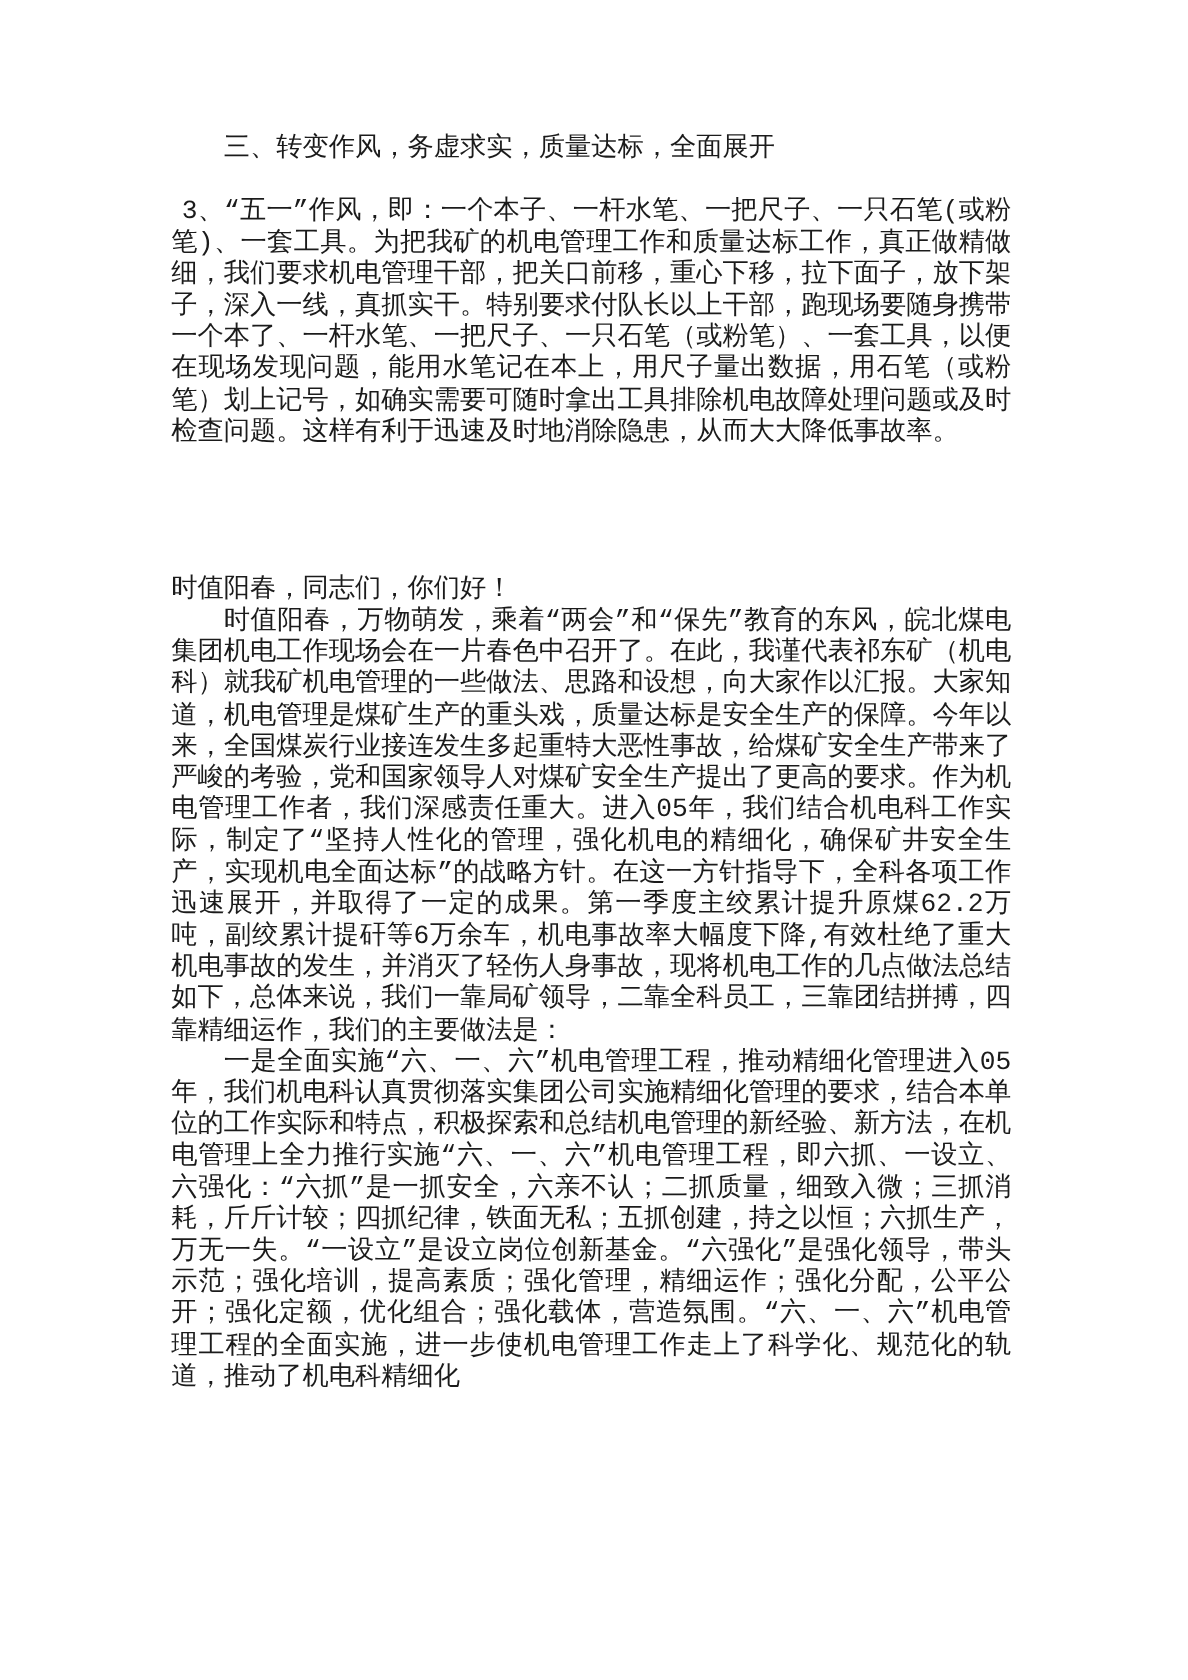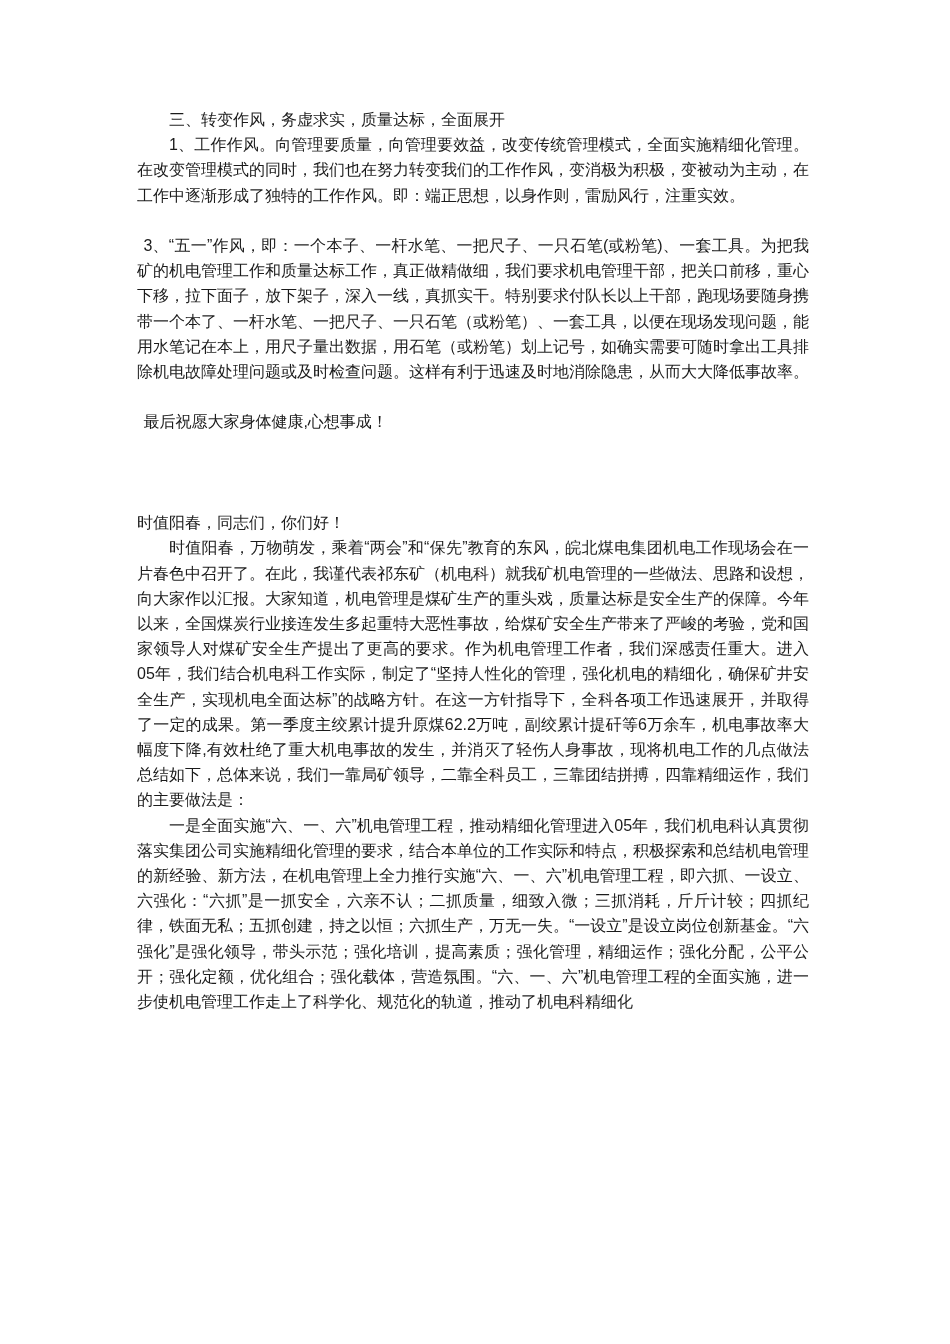--- a/index.html
+++ b/index.html
@@ -8,51 +8,49 @@
     width: 950px;
     height: 1344px;
     background: #ffffff;
     overflow: hidden;
   }
   .doc {
     position: absolute;
     left: 137px;
     top: 107px;
     width: 672px;
-    font-family: Liberation Sans, sans-serif;
-    font-size: 16px;
+    font-family: Liberation Mono, monospace;
+    font-size: 21px;
     line-height: 25.2px;
     color: #1b1b1b;
     text-align: justify;
   }
   .doc p { margin: 0; padding: 0; }
   .indent-2 { text-indent: 2em; }
   .indent-tiny { text-indent: 0.4em; }
   .blank-line { height: 25.2px; }
   .blank-line.x3 { height: 75.6px; }
 </style>
 </head>
 <body>
 
 <div class="page">
   <div class="doc">
 
     <p class="indent-2">三、转变作风，务虚求实，质量达标，全面展开</p>
 
-    <p class="indent-2">1、工作作风。向管理要质量，向管理要效益，改变传统管理模式，全面实施精细化管理。在改变管理模式的同时，我们也在努力转变我们的工作作风，变消极为积极，变被动为主动，在工作中逐渐形成了独特的工作作风。即：端正思想，以身作则，雷励风行，注重实效。</p>
 
 
     <div class="blank-line"></div>
 
     <p class="indent-tiny">3、“五一”作风，即：一个本子、一杆水笔、一把尺子、一只石笔(或粉笔)、一套工具。为把我矿的机电管理工作和质量达标工作，真正做精做细，我们要求机电管理干部，把关口前移，重心下移，拉下面子，放下架子，深入一线，真抓实干。特别要求付队长以上干部，跑现场要随身携带一个本了、一杆水笔、一把尺子、一只石笔（或粉笔）、一套工具，以便在现场发现问题，能用水笔记在本上，用尺子量出数据，用石笔（或粉笔）划上记号，如确实需要可随时拿出工具排除机电故障处理问题或及时检查问题。这样有利于迅速及时地消除隐患，从而大大降低事故率。</p>
 
 
     <div class="blank-line"></div>
 
-    <p class="indent-tiny">最后祝愿大家身体健康,心想事成！</p>
 
     <div class="blank-line x3"></div>
 
 
     <p>时值阳春，同志们，你们好！</p>
 
     <p class="indent-2">时值阳春，万物萌发，乘着“两会”和“保先”教育的东风，皖北煤电集团机电工作现场会在一片春色中召开了。在此，我谨代表祁东矿（机电科）就我矿机电管理的一些做法、思路和设想，向大家作以汇报。大家知道，机电管理是煤矿生产的重头戏，质量达标是安全生产的保障。今年以来，全国煤炭行业接连发生多起重特大恶性事故，给煤矿安全生产带来了严峻的考验，党和国家领导人对煤矿安全生产提出了更高的要求。作为机电管理工作者，我们深感责任重大。进入05年，我们结合机电科工作实际，制定了“坚持人性化的管理，强化机电的精细化，确保矿井安全生产，实现机电全面达标”的战略方针。在这一方针指导下，全科各项工作迅速展开，并取得了一定的成果。第一季度主绞累计提升原煤62.2万吨，副绞累计提矸等6万余车，机电事故率大幅度下降,有效杜绝了重大机电事故的发生，并消灭了轻伤人身事故，现将机电工作的几点做法总结如下，总体来说，我们一靠局矿领导，二靠全科员工，三靠团结拼搏，四靠精细运作，我们的主要做法是：</p>
 
     <p class="indent-2">一是全面实施“六、一、六”机电管理工程，推动精细化管理进入05年，我们机电科认真贯彻落实集团公司实施精细化管理的要求，结合本单位的工作实际和特点，积极探索和总结机电管理的新经验、新方法，在机电管理上全力推行实施“六、一、六”机电管理工程，即六抓、一设立、六强化：“六抓”是一抓安全，六亲不认；二抓质量，细致入微；三抓消耗，斤斤计较；四抓纪律，铁面无私；五抓创建，持之以恒；六抓生产，万无一失。“一设立”是设立岗位创新基金。“六强化”是强化领导，带头示范；强化培训，提高素质；强化管理，精细运作；强化分配，公平公开；强化定额，优化组合；强化载体，营造氛围。“六、一、六”机电管理工程的全面实施，进一步使机电管理工作走上了科学化、规范化的轨道，推动了机电科精细化</p>
 

